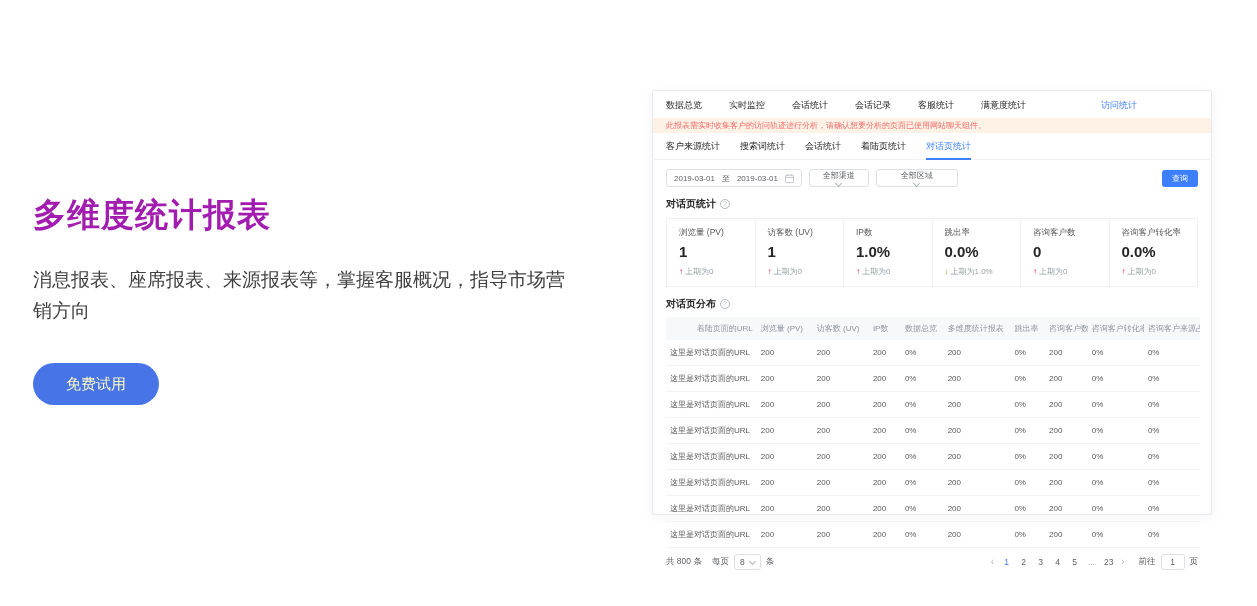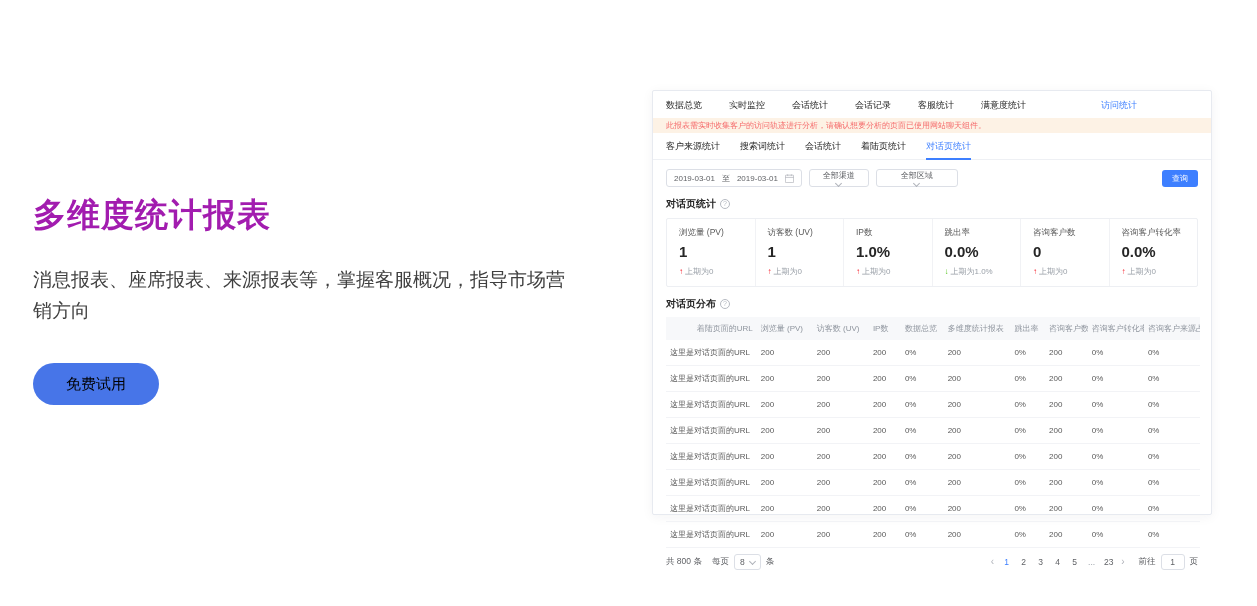--- a/index.html
+++ b/index.html
@@ -10,21 +10,21 @@
   html,body{margin:0;padding:0;}
   body{
     width:1257px;height:606px;background:#ffffff;position:relative;overflow:hidden;
     font-family:"Liberation Sans","DejaVu Sans",sans-serif;
   }
   
   .hero{position:absolute;left:33px;top:193px;width:545px;}
   .hero-title{font-size:33px;font-weight:600;color:#a21caf;margin:0;letter-spacing:1px;}
   .hero-desc{font-size:19px;color:#404040;line-height:1.62;margin:27px 0 0;}
   .cta-btn{
-    margin-top:36px;display:inline-block;background:var(--hero-button);color:#000000;
+    margin-top:36px;display:inline-block;background:var(--hero-button);color:#fef9c3;
     font-size:15px;padding:0 33px;height:42px;line-height:42px;border-radius:24px;border:none;cursor:pointer;
     font-family:inherit;
   }
   
   .panel{
     position:absolute;left:652px;top:90px;width:560px;height:425px;background:#fff;
     border:1px solid #e7eaf0;border-radius:2px;box-shadow:0 2px 12px rgba(31,45,61,.05);
   }
   .tabs{display:flex;gap:27px;padding:8px 13px 6px;}
   .tab{font-size:9px;color:#262626;cursor:pointer;white-space:nowrap;}

